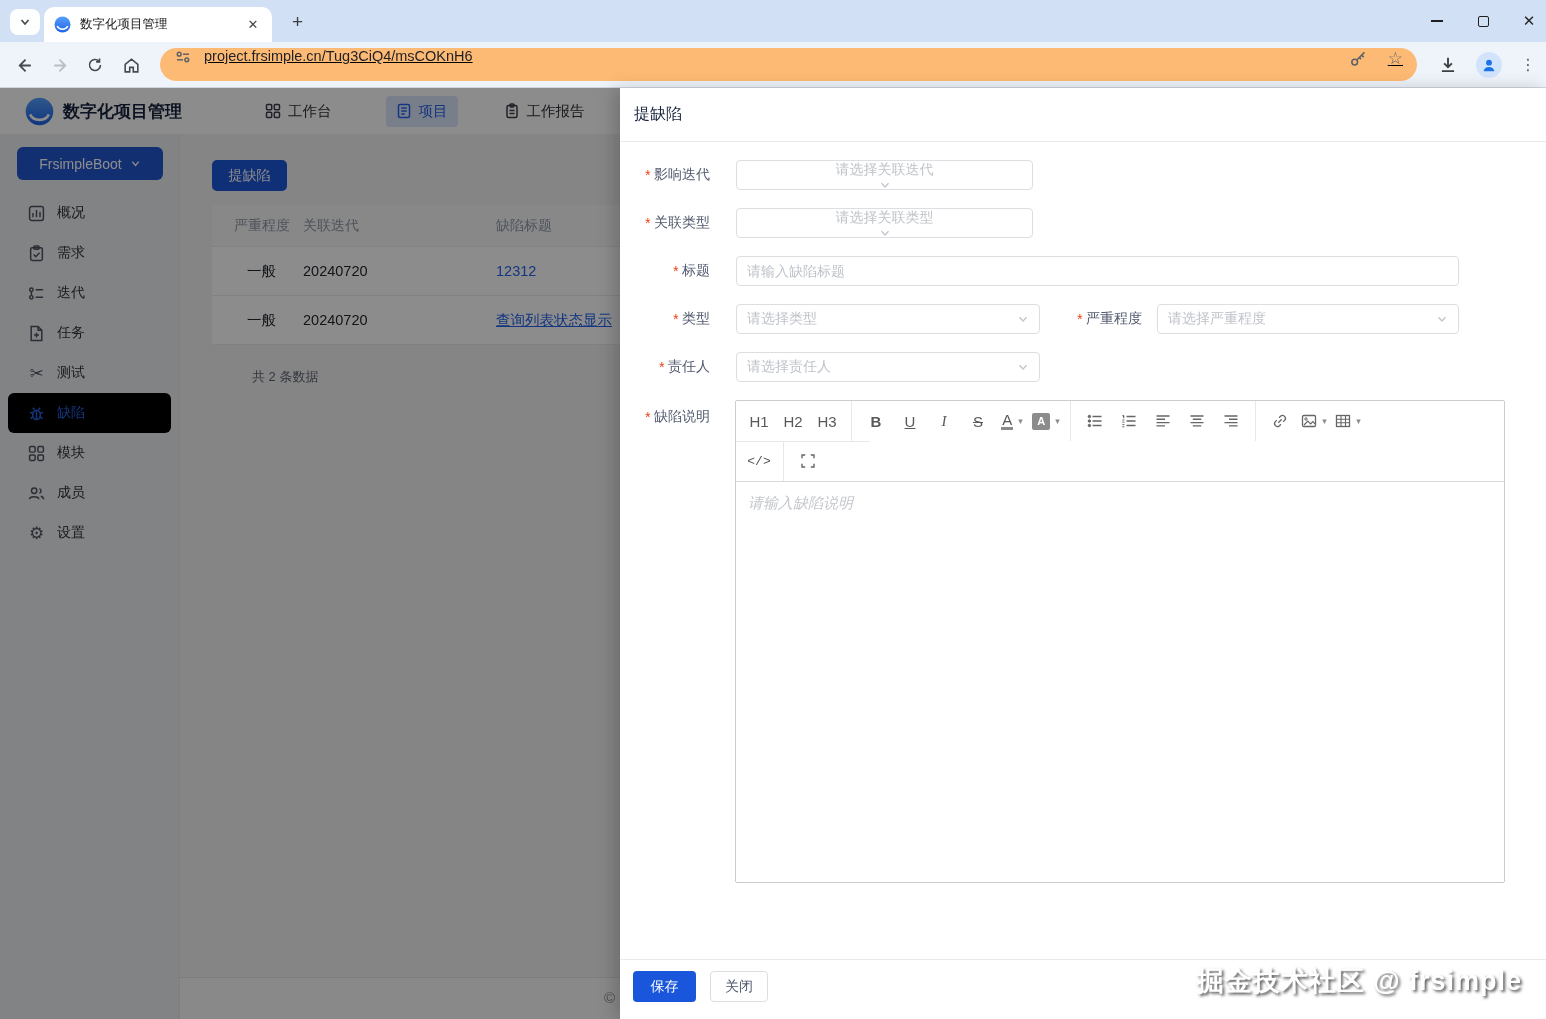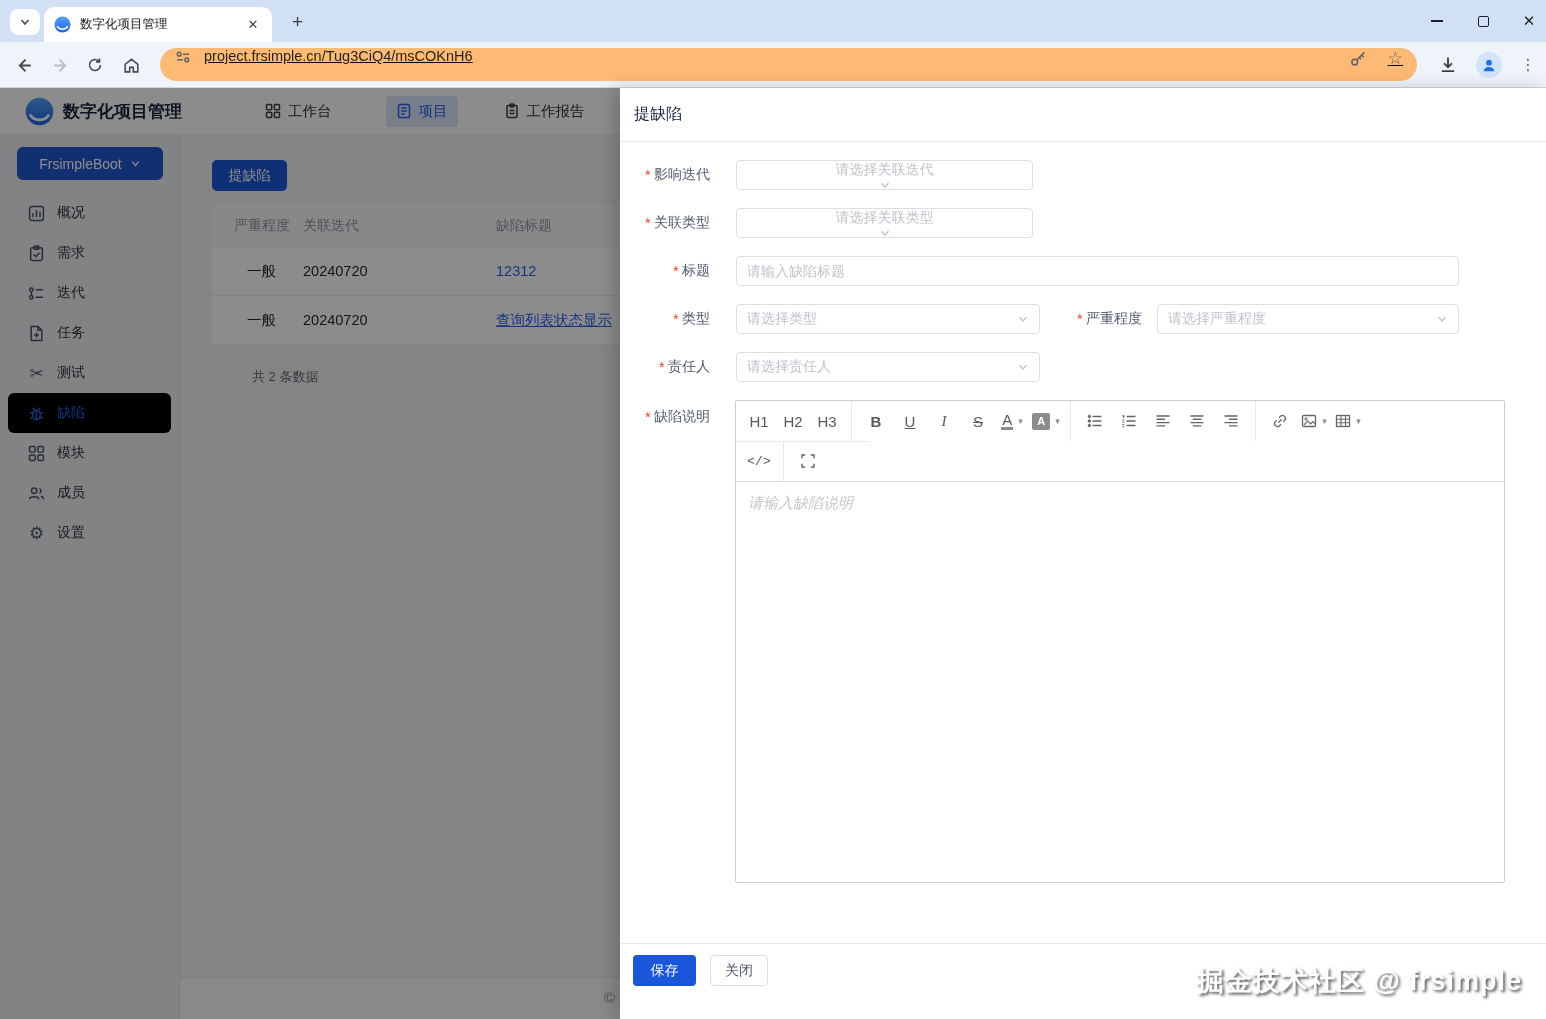--- a/index.html
+++ b/index.html
@@ -110,21 +110,21 @@
   .tb-b { font-weight:bold; } .tb-u { text-decoration:underline; } .tb-i { font-style:italic; font-family:"Liberation Serif",serif; }
   .tb-s { text-decoration:line-through; }
   .tb-colorA { border-bottom:3px solid #8a8a8a; line-height:14px; padding:0 1px; }
   .tb-bgA { width:18px; height:17px; background:#8c8c8c; color:#fff; border-radius:2px; font-size:11px; font-weight:bold;
             display:flex; align-items:center; justify-content:center; }
   .caret { font-size:9px; color:#8c8c8c; margin-left:3px; }
   .tb-code { font-family:"Liberation Mono","DejaVu Sans Mono",monospace; font-size:13px; }
   .ed-body { height:400px; padding:12px 12px; }
   .ed-ph { font-size:15px; font-style:italic; color:#c4c7cc; }
 
-  .d-footer { position:absolute; bottom:16px; left:0; width:100%; height:60px; border-top:1px solid #e8eaec; background:#fff;
+  .d-footer { position:absolute; bottom:0; left:0; width:100%; height:60px; border-top:1px solid #e8eaec; background:#fff;
               display:flex; align-items:flex-start; padding:11px 0 0 13px; gap:14px; }
   .save-btn { width:63px; height:31px; background:#1a56db; color:#fff; border:none; border-radius:4px; font-size:14px; }
   .close-btn { width:58px; height:31px; background:#fff; color:#515a6e; border:1px solid #dcdee2; border-radius:4px; font-size:14px; }
 
   .watermark { position:absolute; right:24px; bottom:20px; z-index:70; font-size:27px; font-weight:bold; color:#ffffff;
                letter-spacing:1px; text-shadow:2px 2px 3px rgba(75,75,75,0.9), -1px -1px 1px rgba(255,255,255,0.4); }
 </style>
 </head>
 <body>
 

